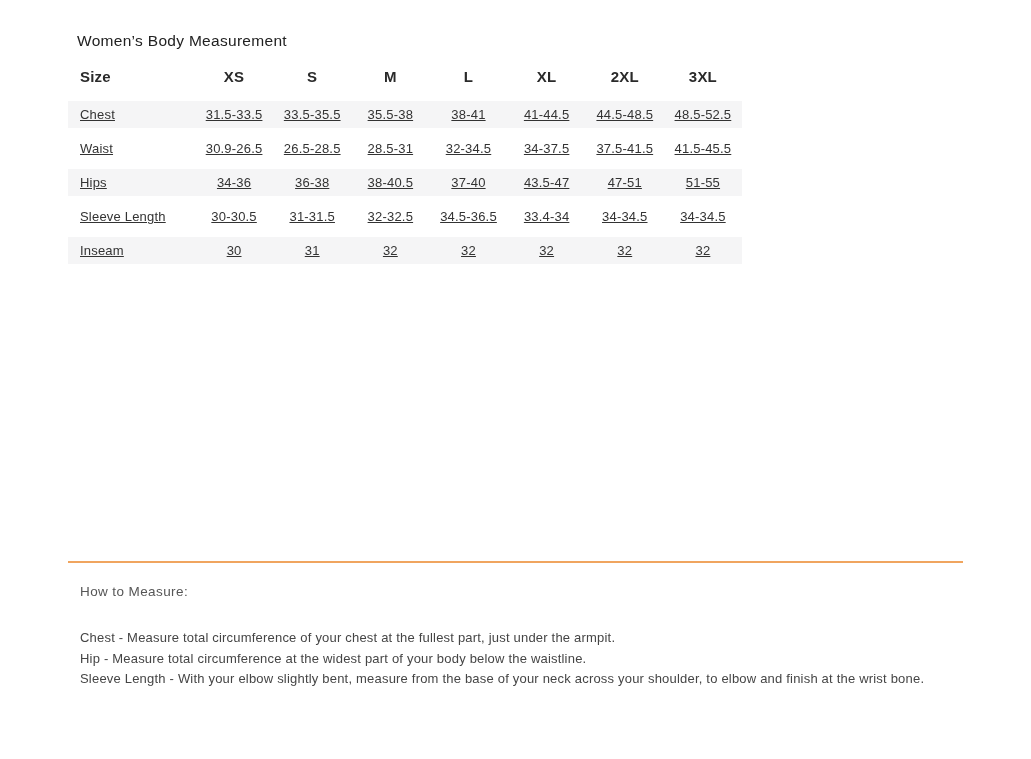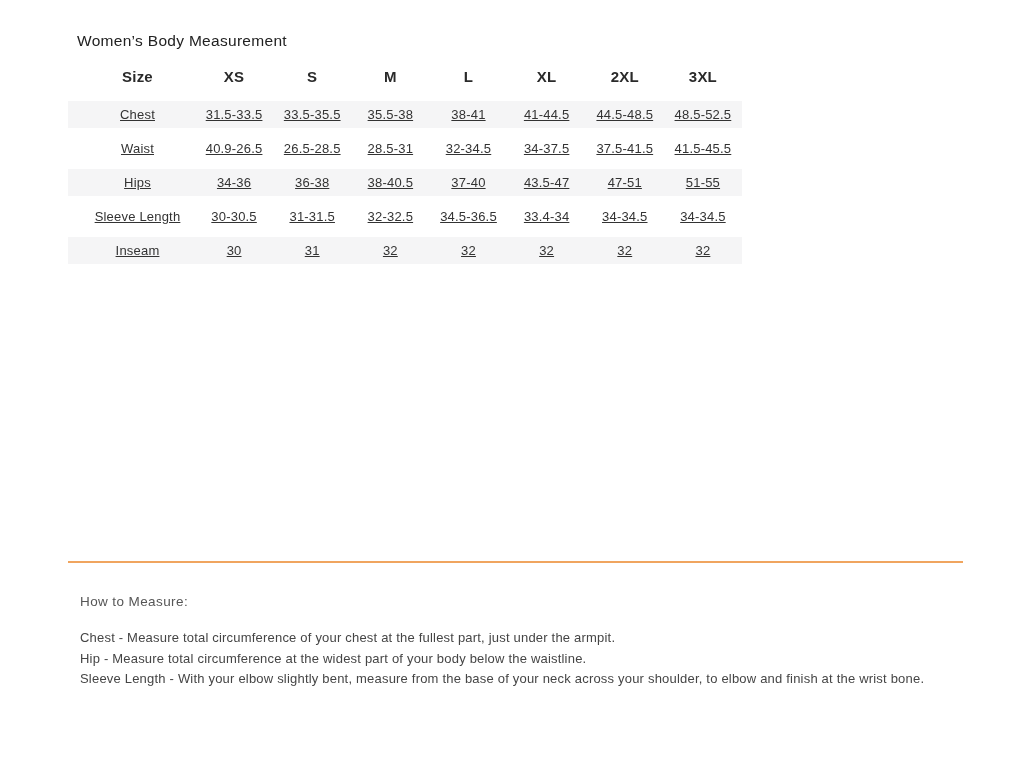--- a/index.html
+++ b/index.html
@@ -51,41 +51,40 @@
   .trow {
     height: 27px;
     margin-bottom: 7px;
     font-size: 13px;
     letter-spacing: 0.2px;
     color: #333333;
     text-decoration: underline;
   }
 
   .cell { text-align: center; }
-  .label-cell { text-align: center; padding-left: 12px; }
+  .label-cell { text-align: left; padding-left: 12px; }
 
   
   .section-divider {
     position: absolute;
     left: 68px;
     top: 561px;
     width: 895px;
     height: 2px;
     background: #f0a55f;
   }
 
   
   .htm-heading {
     position: absolute;
     left: 80px;
     top: 584px;
     font-size: 13.5px;
     letter-spacing: 0.4px;
     color: #565656;
-    margin-top: 10px;
   }
 
   .htm-list {
     position: absolute;
     left: 80px;
     top: 628px;
     width: 900px;
   }
 
   .measure-line {
@@ -118,21 +117,21 @@
       <div class="cell">31.5-33.5</div>
       <div class="cell">33.5-35.5</div>
       <div class="cell">35.5-38</div>
       <div class="cell">38-41</div>
       <div class="cell">41-44.5</div>
       <div class="cell">44.5-48.5</div>
       <div class="cell">48.5-52.5</div>
     </div>
     <div class="grid-row trow">
       <div class="cell label-cell">Waist</div>
-      <div class="cell">40.9-26.5</div>
+      <div class="cell">30.9-26.5</div>
       <div class="cell">26.5-28.5</div>
       <div class="cell">28.5-31</div>
       <div class="cell">32-34.5</div>
       <div class="cell">34-37.5</div>
       <div class="cell">37.5-41.5</div>
       <div class="cell">41.5-45.5</div>
     </div>
     <div class="grid-row trow" style="background: rgb(245, 245, 246);">
       <div class="cell label-cell">Hips</div>
       <div class="cell">34-36</div>

